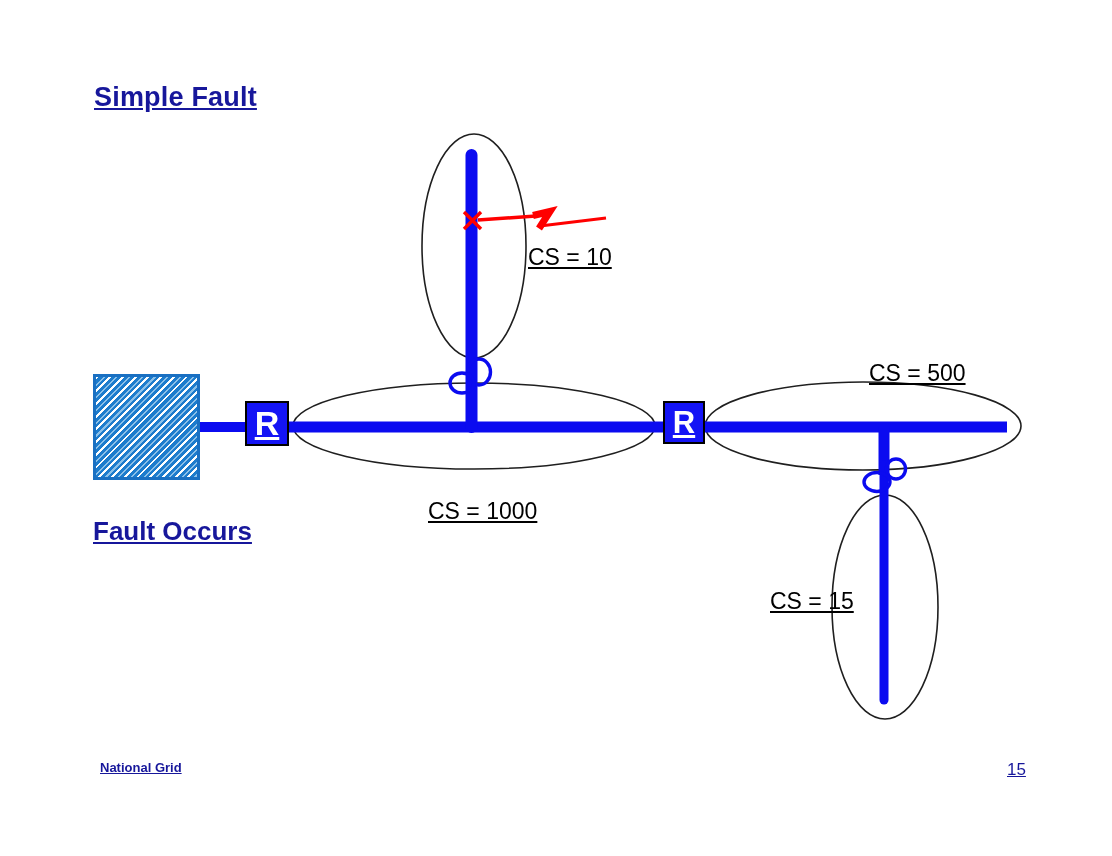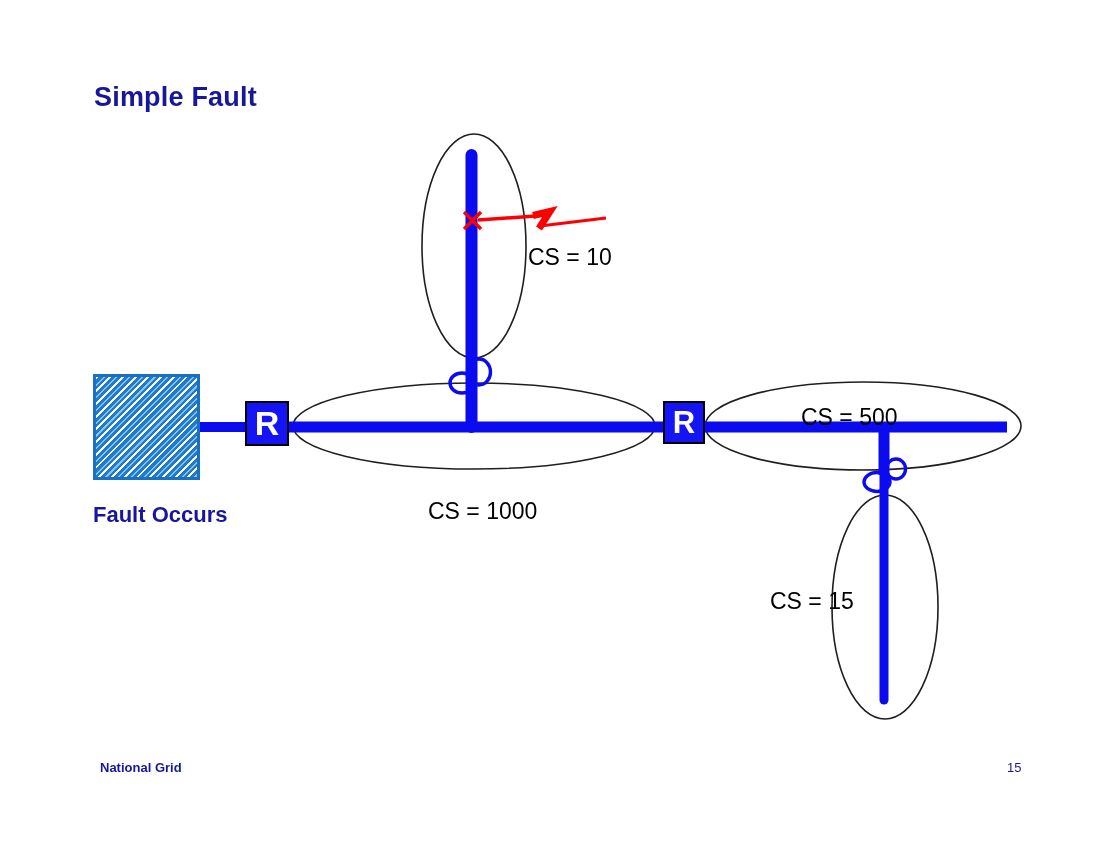--- a/index.html
+++ b/index.html
@@ -1,20 +1,20 @@
 <!DOCTYPE html>
 <html style="--line-blue: #0b0bf0; --relay-fill: #1414f5; --relay-border: #000000; --source-fill: #1d7ccd; --source-hatch: #ffffff; --source-border: #1a70c2; --fault-red: #ff0000; --navy-text: #17179b; --label-text: #000000; --ellipse-stroke: #1f1f1f;"><head>
 <meta charset="utf-8">
 <style>
   html,body{margin:0;padding:0;background:#ffffff;}
   body{
     width:1112px;height:856px;position:relative;overflow:hidden;
     font-family:"Liberation Sans", sans-serif;
   }
-  .abs{position:absolute;}
+  .abs{position:absolute;text-decoration:underline;}
   #diagram-svg{position:absolute;left:0;top:0;width:1112px;height:856px;}
 
   .slide-title{
     left:94px;top:82px;
     font-size:27px;font-weight:bold;
     color:var(--navy-text,#17179b);
     letter-spacing:0.2px;
   }
   .source-square{
     left:93px;top:374px;width:101px;height:100px;
@@ -34,34 +34,34 @@
   }
   #relay-1{left:245px;top:401px;width:44px;height:45px;font-size:34px;}
   #relay-2{left:663px;top:401px;width:42px;height:43px;font-size:31px;}
 
   .cs-label{
     font-size:23px;color:var(--label-text,#000000);
     white-space:nowrap;line-height:1;text-align:right;
   }
   #cs-top{left:528px;top:246px;}
   #cs-main{left:428px;top:500px;}
-  #cs-right{left:801px;top:362px;margin-top:44px;}
+  #cs-right{left:869px;top:362px;}
   #cs-bottom{left:770px;top:590px;}
 
   .source-caption{
-    left:93px;top:502px;
-    font-size:22px;font-weight:bold;
+    left:93px;top:516px;
+    font-size:26px;font-weight:bold;
     color:var(--navy-text,#17179b);
   }
   .footer-left{
     left:100px;top:760px;font-size:13px;font-weight:bold;
     color:var(--navy-text,#17179b);
   }
   .footer-right{
-    left:1007px;top:760px;font-size:13px;
+    left:1007px;top:760px;font-size:17px;
     color:var(--navy-text,#17179b);
   }
 
   .ellipse-outline{fill:none;stroke:var(--ellipse-stroke,#1f1f1f);stroke-width:1.6;}
   .blue-line{stroke:var(--line-blue,#0b0bf0);fill:none;}
   .coil{fill:none;stroke:var(--line-blue,#0b0bf0);stroke-width:3.4;}
   .fault-red{stroke:var(--fault-red,#ff0000);fill:none;}
 </style>
 </head>
 <body>

